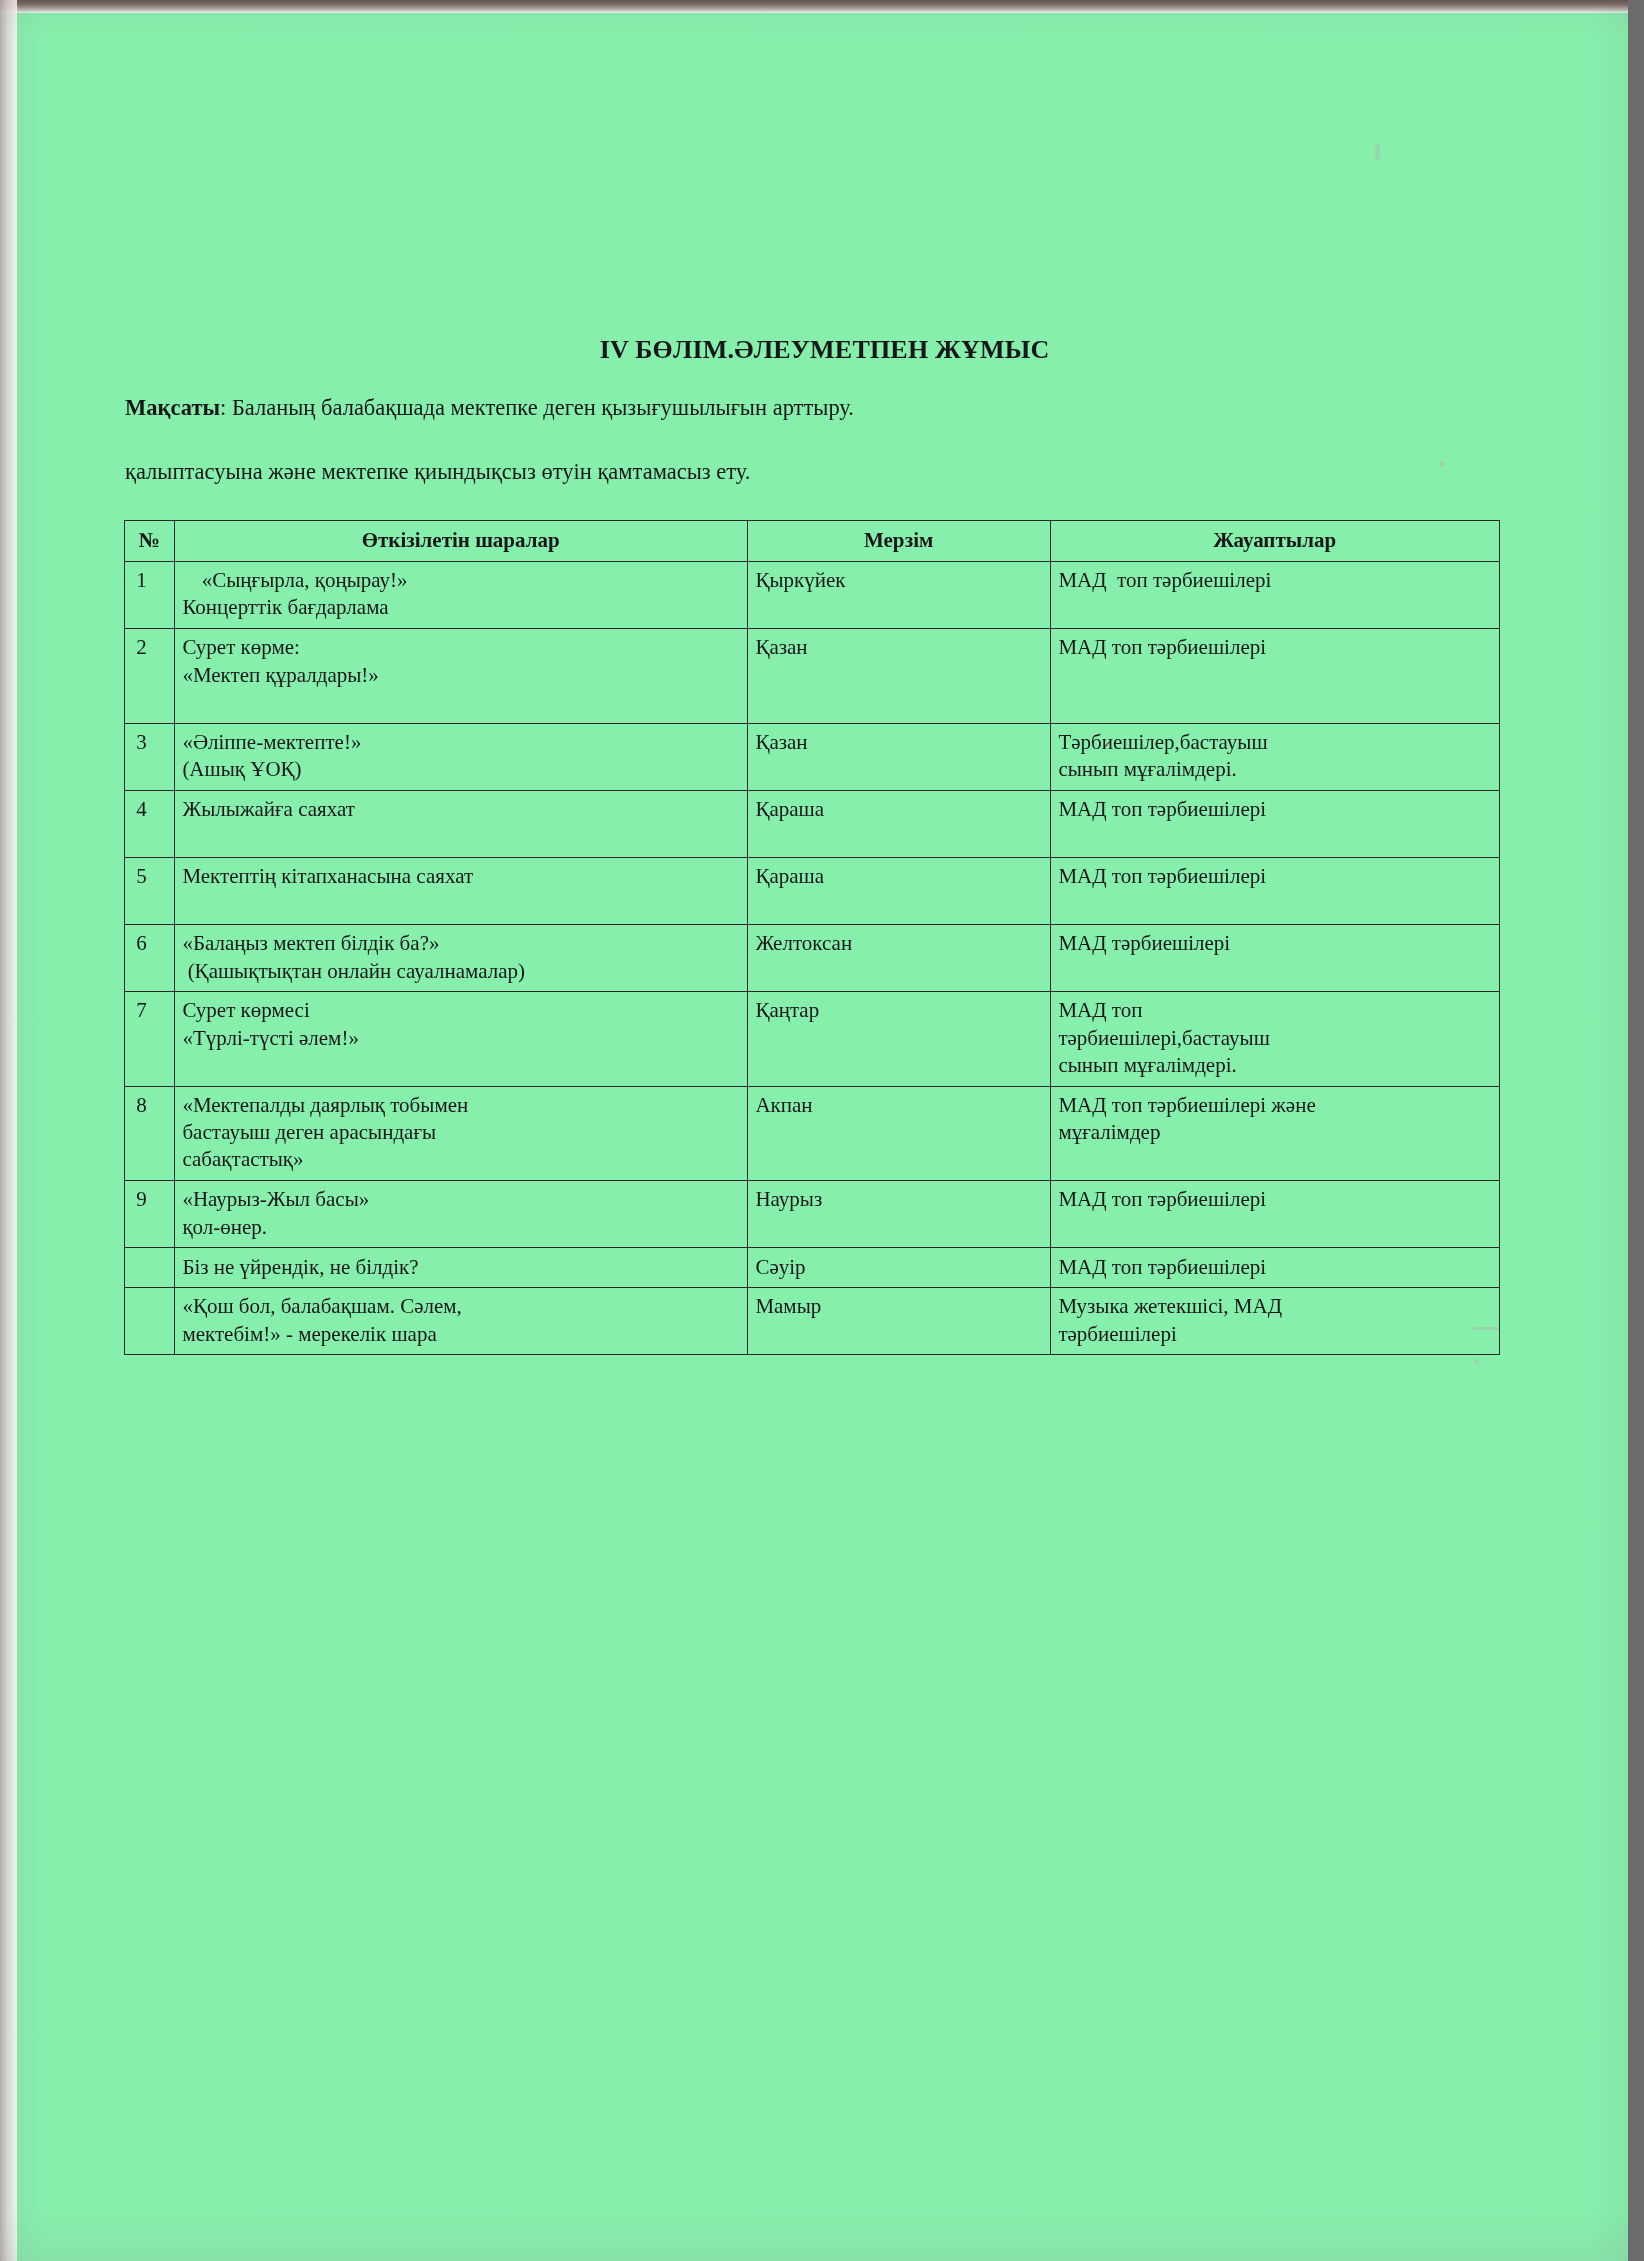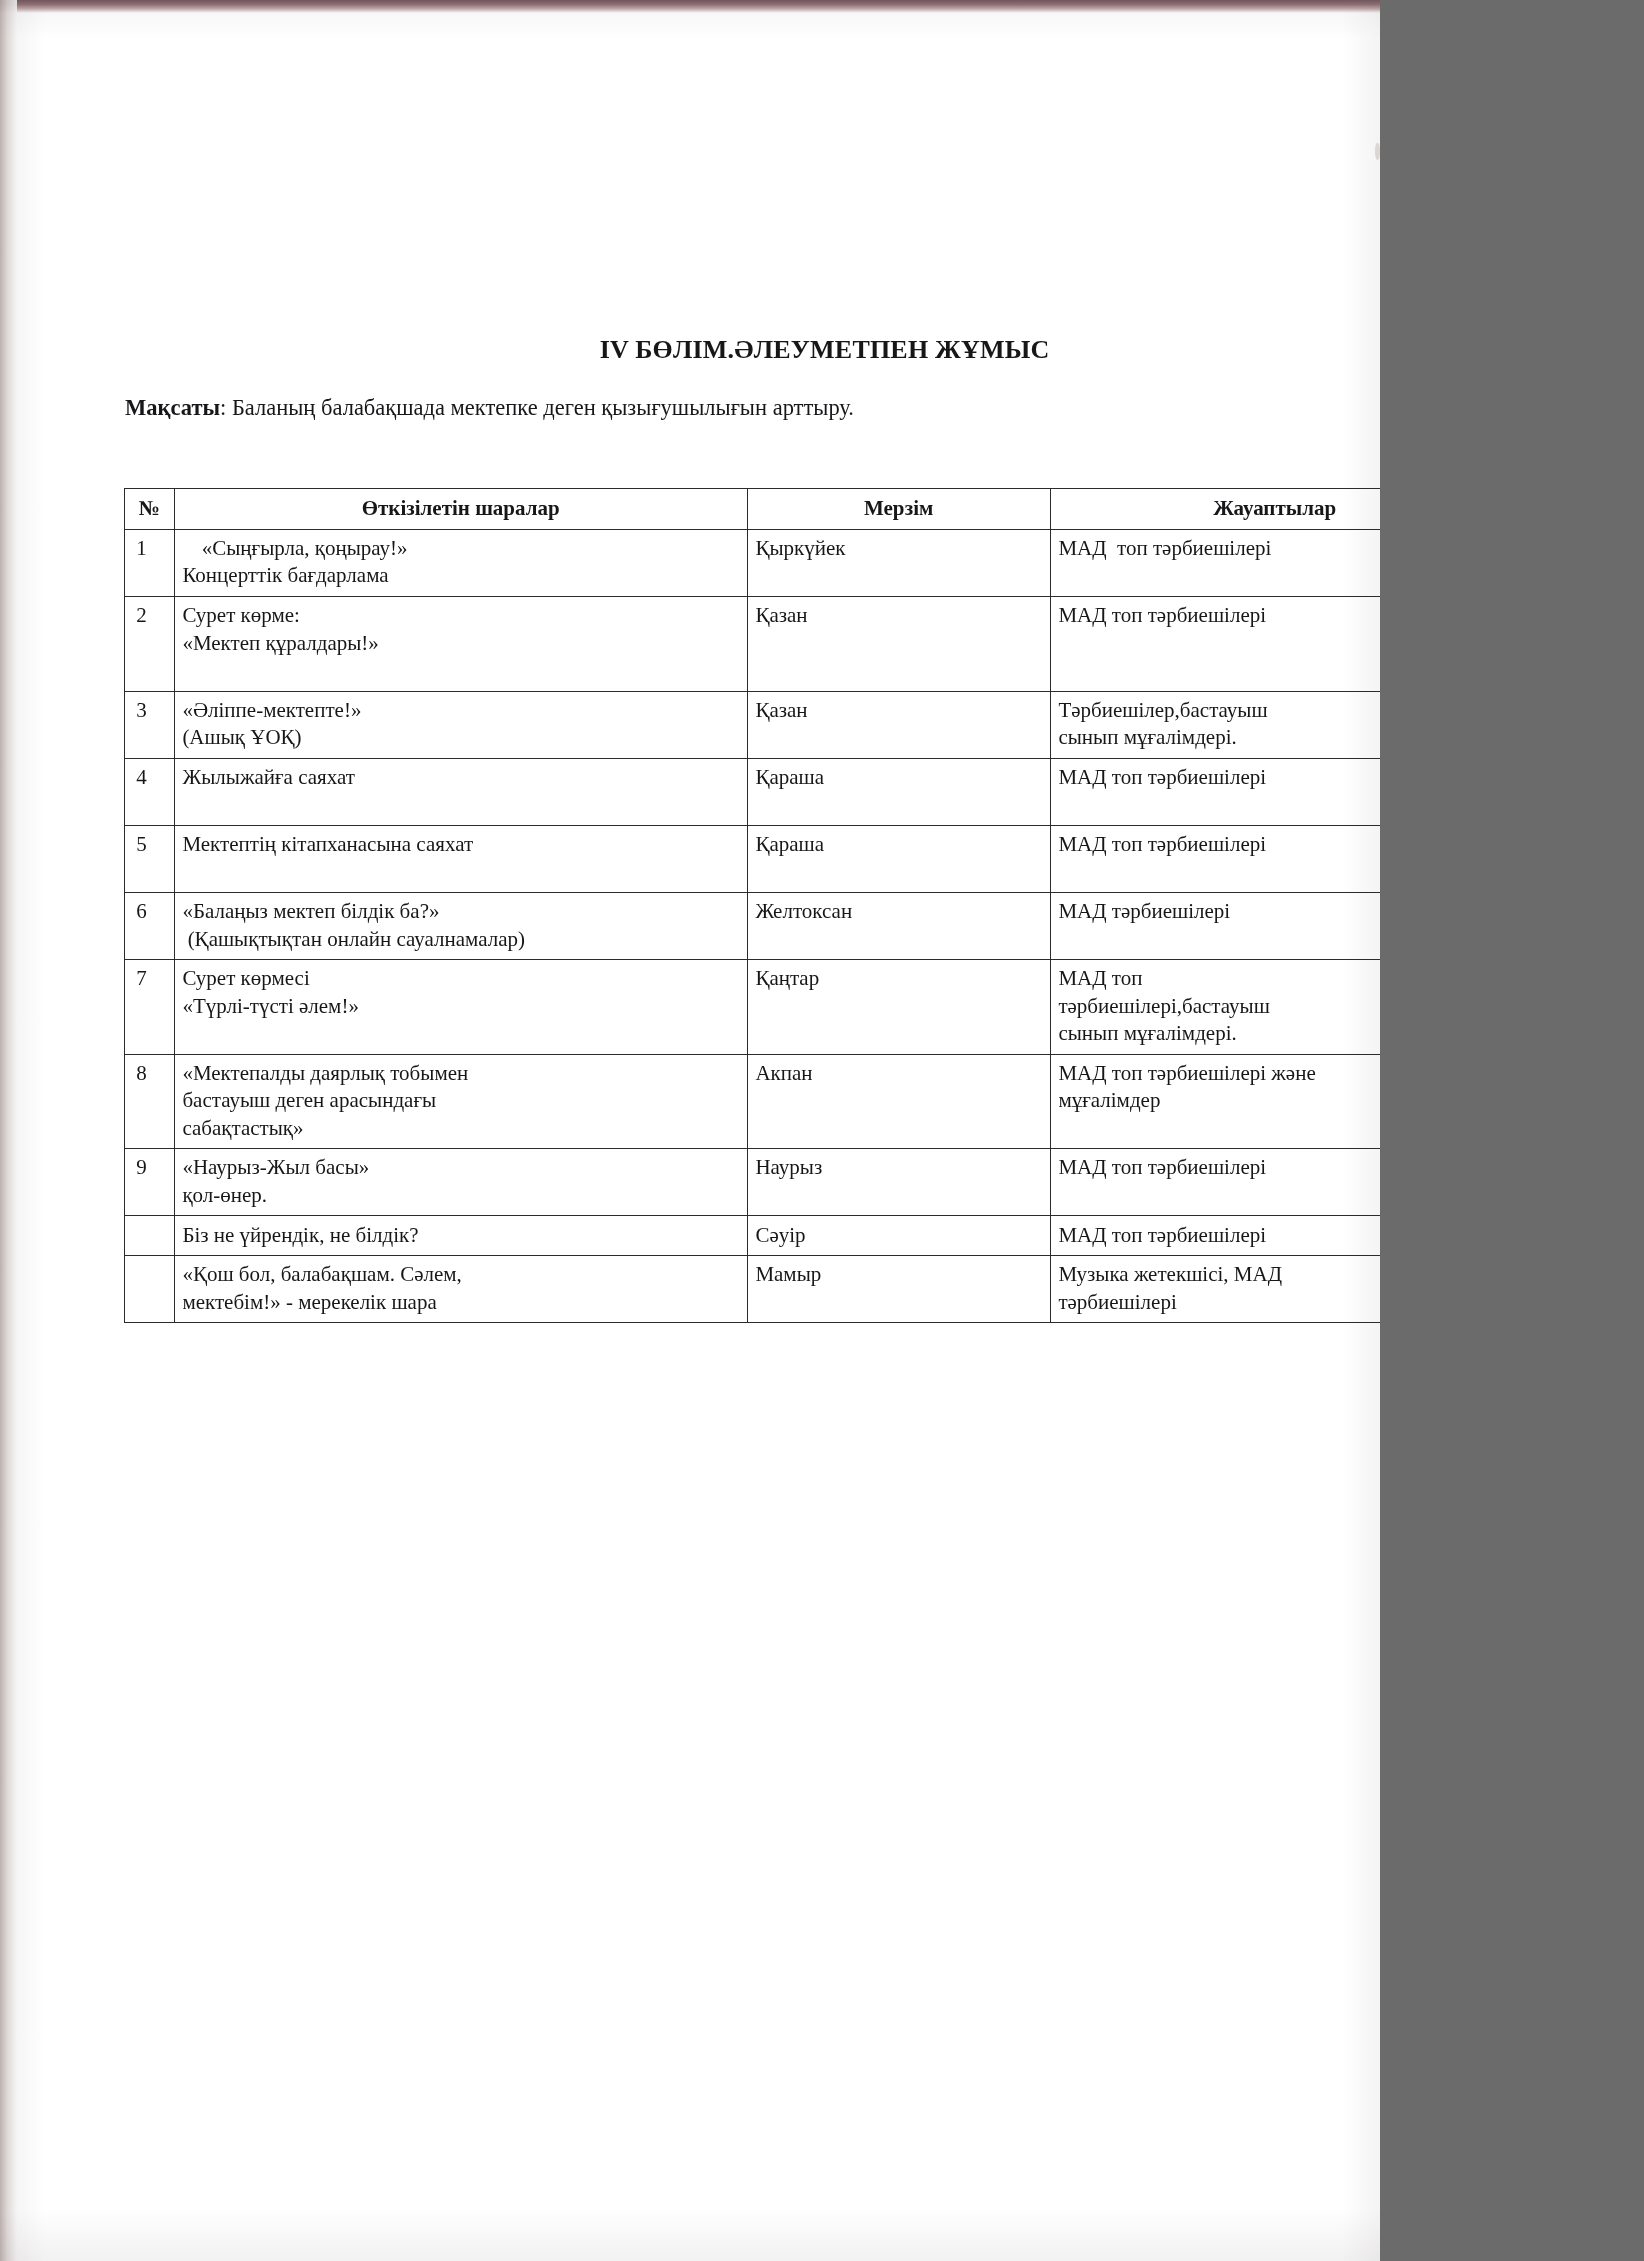--- a/index.html
+++ b/index.html
@@ -2,23 +2,23 @@
 <html lang="kk" style="font-size:10.3px"><head>
 <meta charset="utf-8">
 <style>
   html, body {
     margin: 0;
     padding: 0;
     background: #6b6b6b;
   }
   .page {
     position: relative;
-    width: 1380px;
+    width: 1628px;
     height: 2261px;
-    background: #ffffff;
+    background: #86efac;
     overflow: hidden;
     font-family: "Liberation Serif", serif;
     color: #17171a;
   }
   
   .page-tint {
     position: absolute;
     inset: 0;
     background:
       linear-gradient(to right, rgba(120,110,110,0.10) 0px, rgba(255,255,255,0) 45px),
@@ -123,20 +123,21 @@
   <div class="speck" style="left:1474px; top:1359px; width:4.5px; height:4.5px;"></div>
 
   <div class="content">
 
     <h1 class="doc-title">IV БӨЛІМ.ӘЛЕУМЕТПЕН ЖҰМЫС</h1>
 
 
     <p class="intro">
       <span class="goal-label">Мақсаты</span><span>: Баланың балабақшада  мектепке  деген қызығушылығын арттыру.</span><br>
       <br>
+      <span>қалыптасуына және мектепке қиындықсыз өтуін қамтамасыз ету.</span>
     </p>
 
     <table class="plan">
       <colgroup>
         <col class="c-num">
         <col class="c-event">
         <col class="c-term">
         <col class="c-resp">
       </colgroup>
       <thead>

